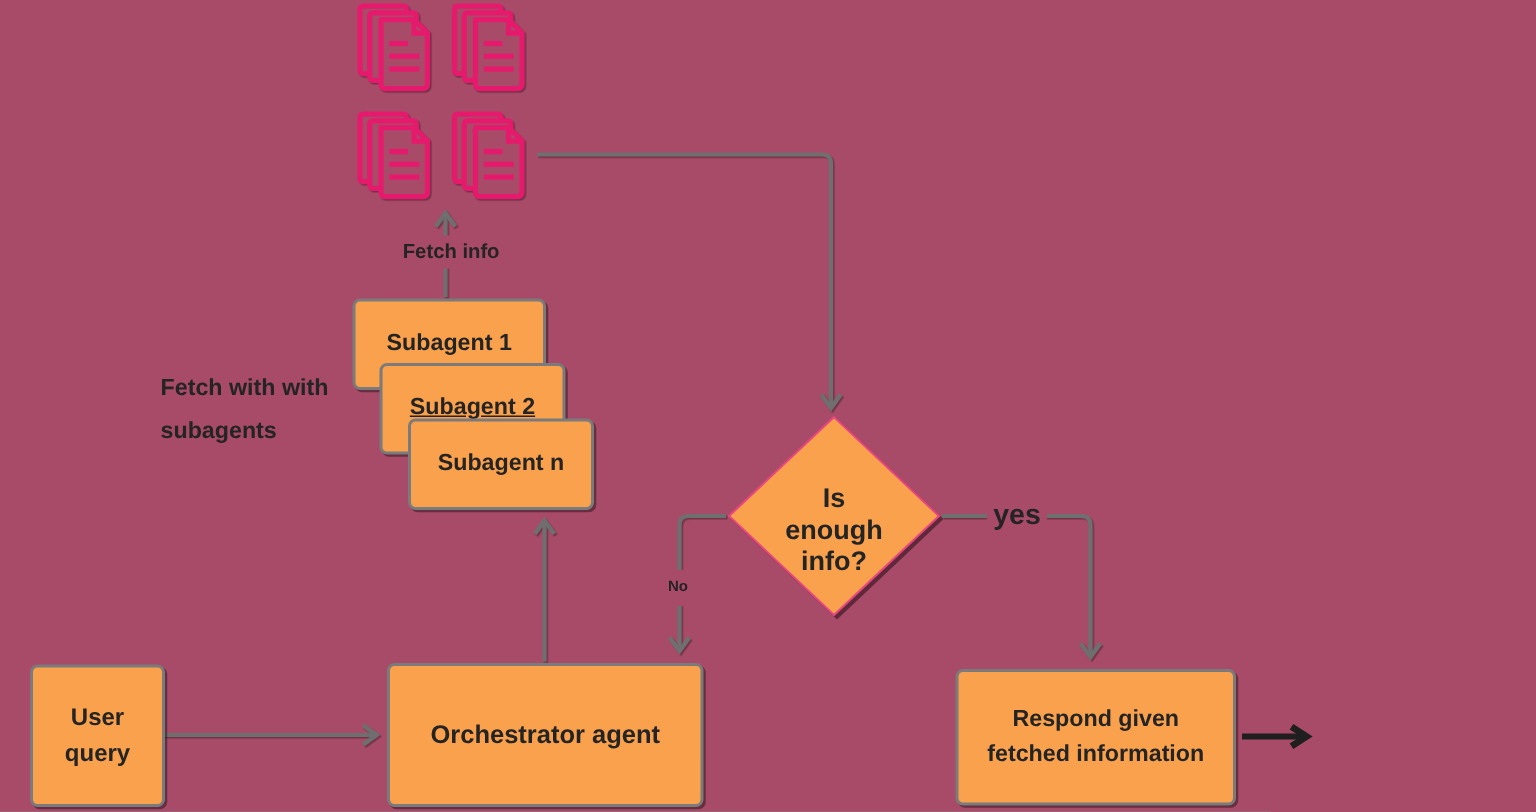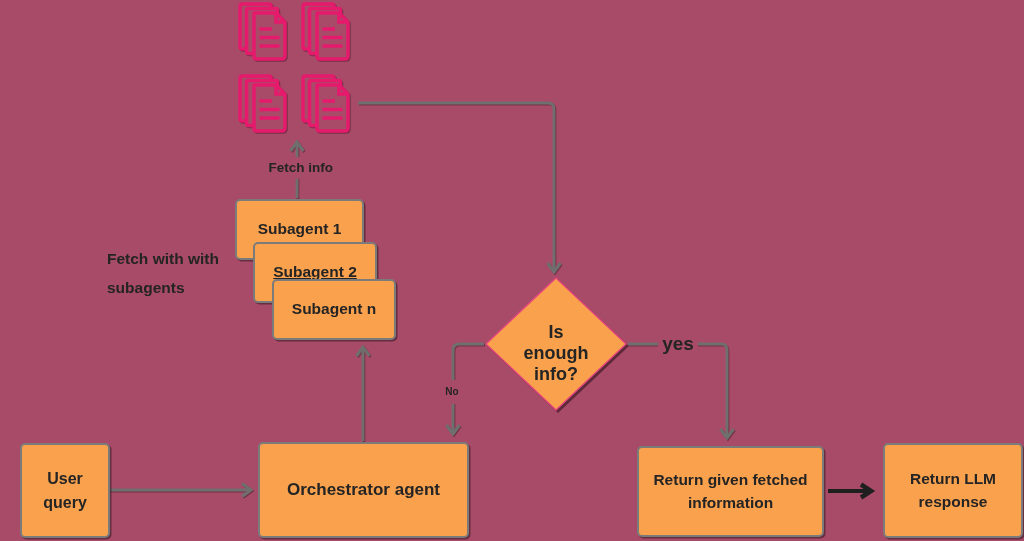--- a/index.html
+++ b/index.html
@@ -133,26 +133,23 @@
   </div>
   <div class="node node-sub node-subn">
     <span>Subagent n</span>
   </div>
 
   <div class="node node-orch">
     <span>Orchestrator agent</span>
   </div>
 
   <div class="node node-respond">
-    <span>Return given fetched information</span>
+    <span>Respond given fetched information</span>
   </div>
 
-  <div class="node node-return">
-    <span>Return LLM response</span>
-  </div>
 
   <div class="diamond-label">Is enough info?</div>
 
   <div class="edge-label lbl-fetch">Fetch info</div>
   <div class="edge-label lbl-no">No</div>
   <div class="edge-label lbl-yes">yes</div>
 
   <div class="annotation">Fetch with with subagents</div>
 
 </div>

